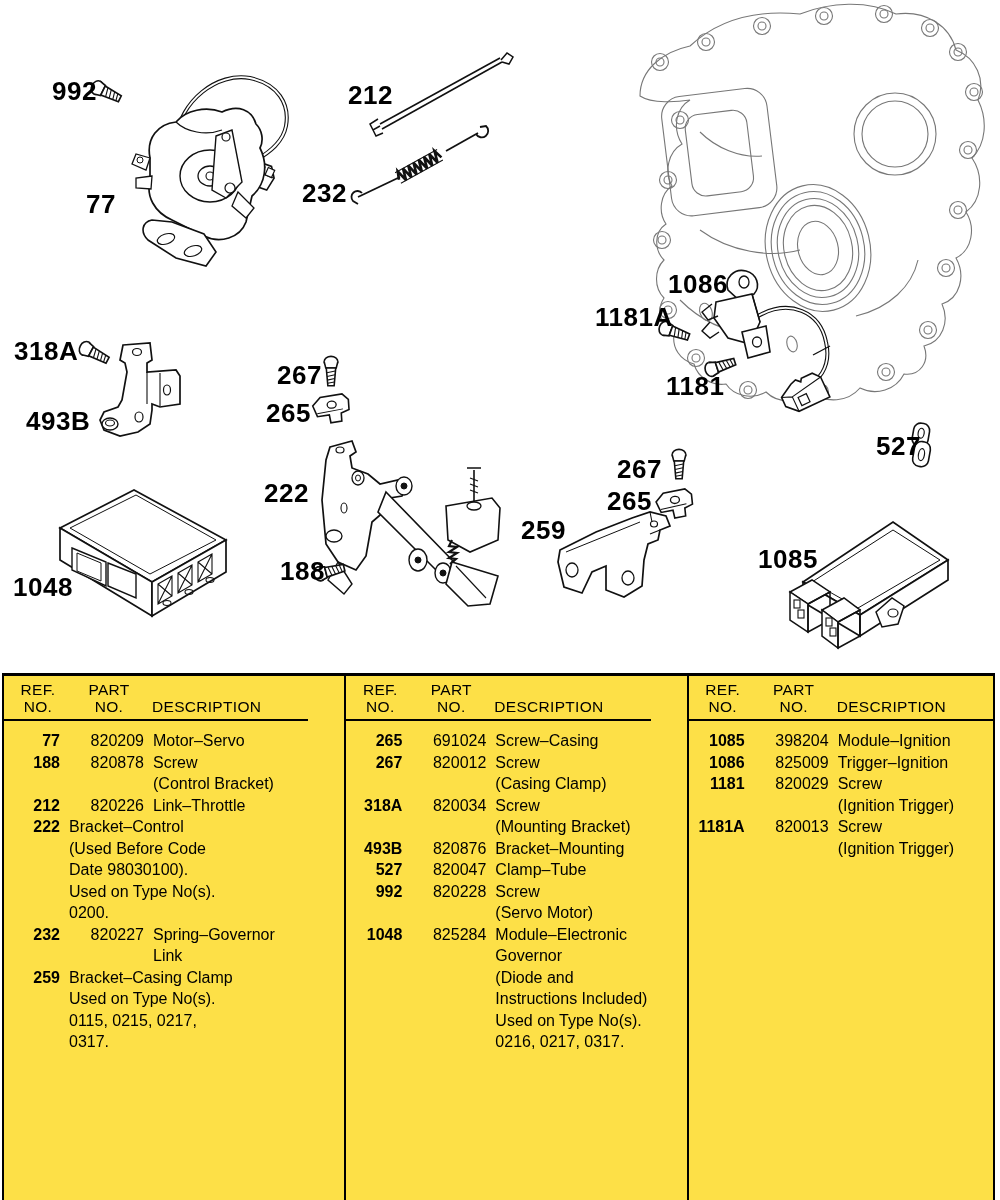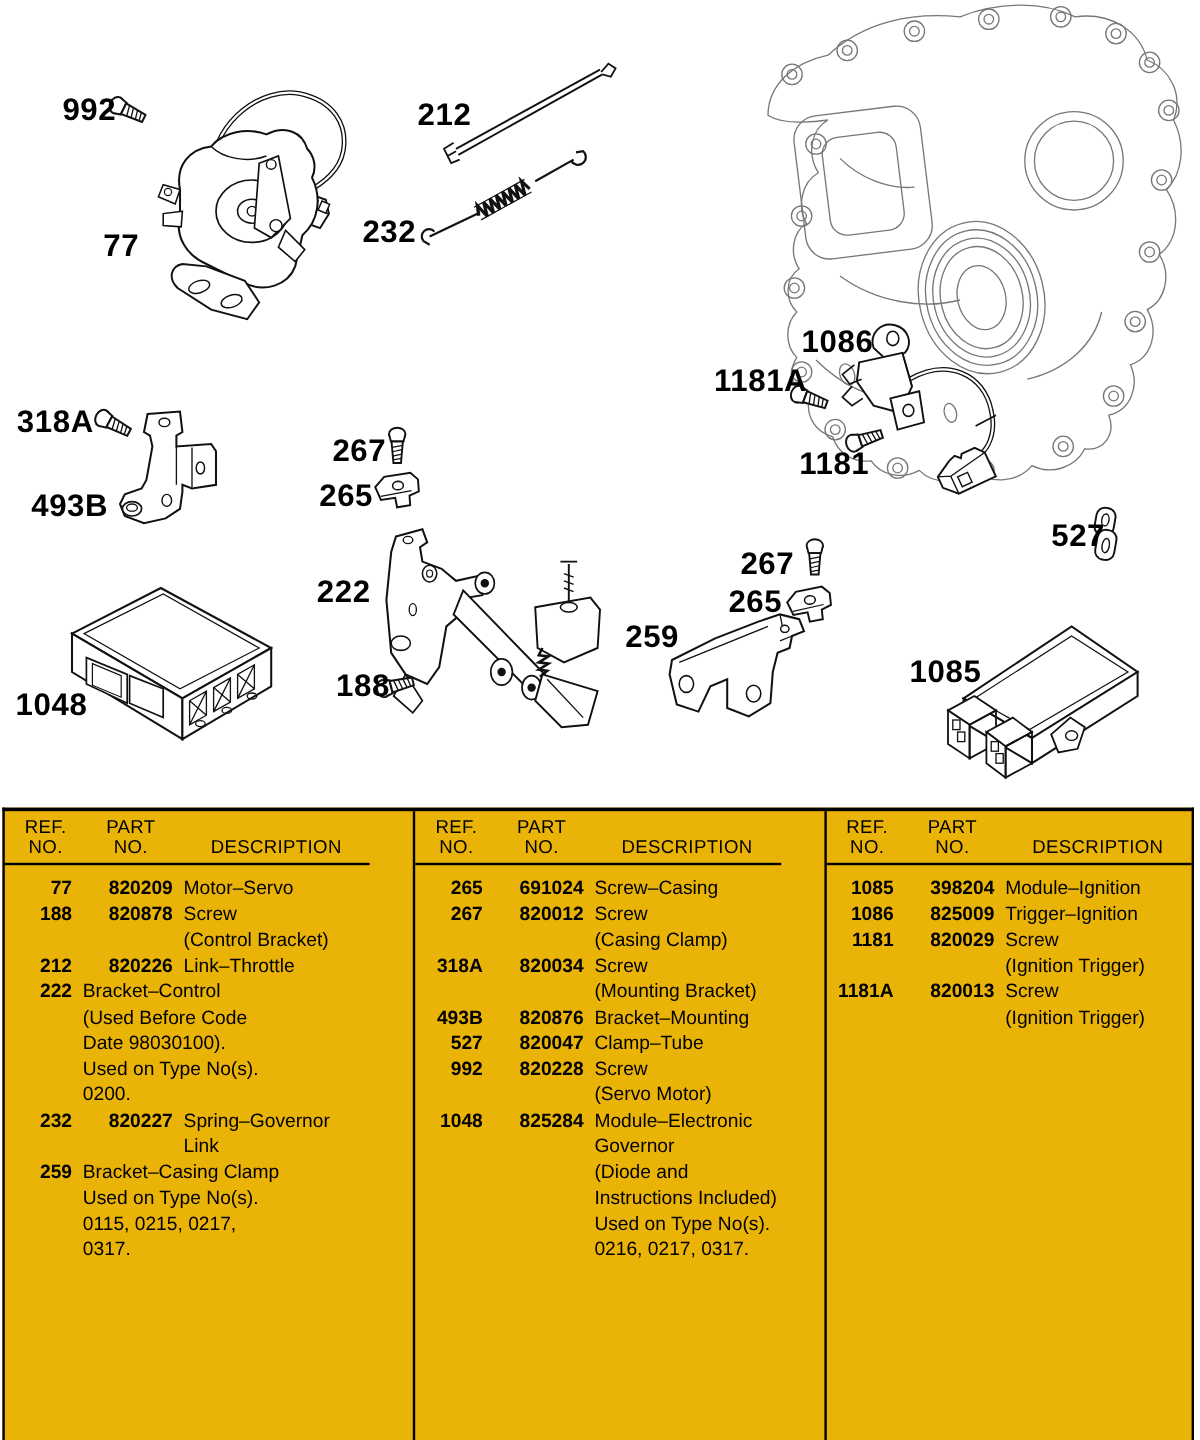--- a/index.html
+++ b/index.html
@@ -10,36 +10,36 @@
   
   #diagram-svg{position:absolute;left:0;top:0;}
   .plabel{
     position:absolute;font-weight:700;font-size:26px;line-height:1;
     letter-spacing:.5px;white-space:nowrap;color:#000;
   }
   
   .parts-table{
     position:absolute;top:673px;left:2px;right:5px;bottom:0;
     border-top:3px solid #000;border-left:2px solid #000;border-right:2px solid #000;
-    display:flex;background:#eab308;gap:36px;
+    display:flex;background:#fde047;gap:36px;
   }
   .t-col{flex:1 1 0;min-width:0;display:flex;flex-direction:column;}
   .t-col + .t-col{border-left:2px solid #000;}
   .t-head{
     height:45px;box-sizing:border-box;border-bottom:2px solid #000;
     display:flex;align-items:flex-end;padding:3px 0 4px 0;
     font-size:15.5px;letter-spacing:.3px;line-height:17px;
   }
   .h-ref{margin-left:6px;width:56px;display:flex;flex-direction:column;align-items:center;}
   .h-part{width:86px;display:flex;flex-direction:column;align-items:center;}
-  .h-desc{flex:1;text-align:center;}
+  .h-desc{flex:1;text-align:left;}
   .t-rows{padding-top:9px;}
   .p-row{display:flex;font-size:16px;line-height:21.5px;}
   .p-ref{width:56px;text-align:right;font-weight:700;flex:none;}
-  .p-part{width:84px;text-align:right;font-weight:700;flex:none;}
+  .p-part{width:84px;text-align:right;font-weight:400;flex:none;}
   .p-desc{flex:1;padding-left:9px;white-space:pre-line;}
 </style>
 </head>
 <body>
 
 <svg id="diagram-svg" width="1000" height="673" viewBox="0 0 1000 673">
   <defs>
     <g id="screw">
       <ellipse cx="-7" cy="0" rx="5" ry="6.5" fill="#fff" stroke="#111" stroke-width="1.5"></ellipse>
       <path d="M-7,-6.5 L-1,-5 L-1,5 L-7,6.5" fill="#fff" stroke="#111" stroke-width="1.5"></path>

